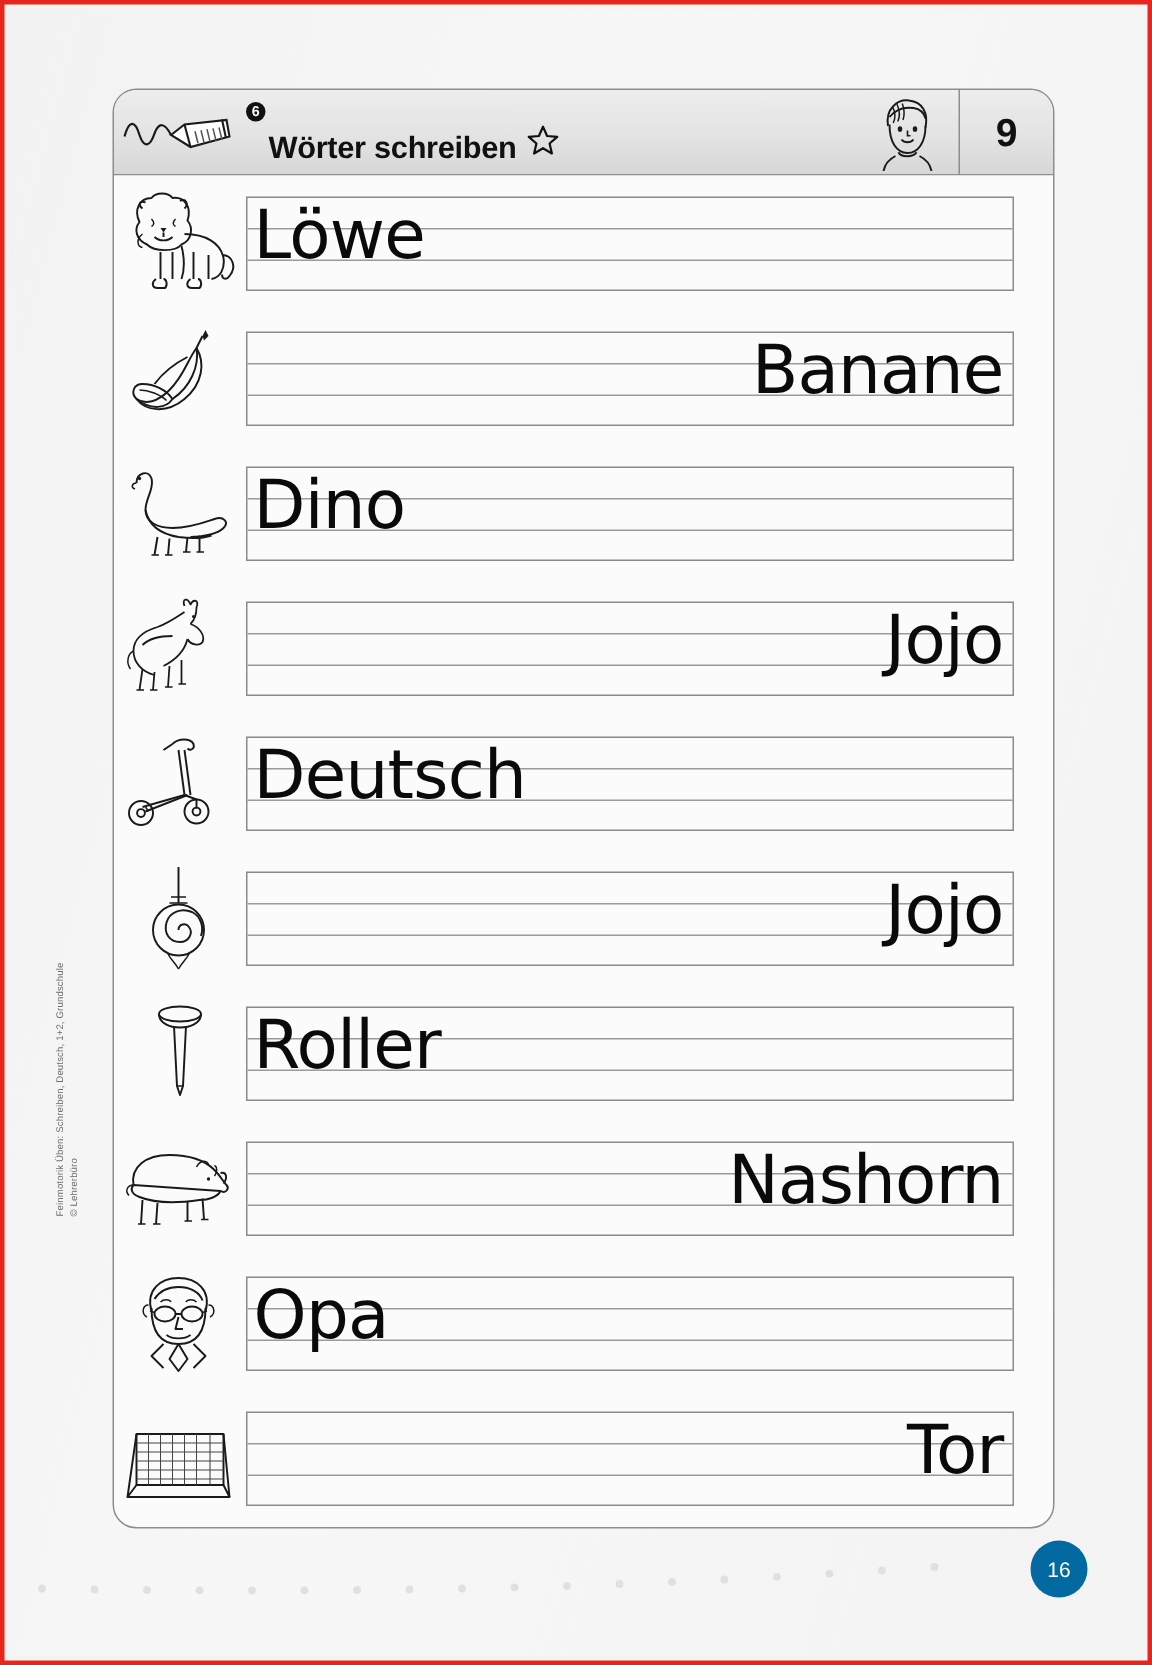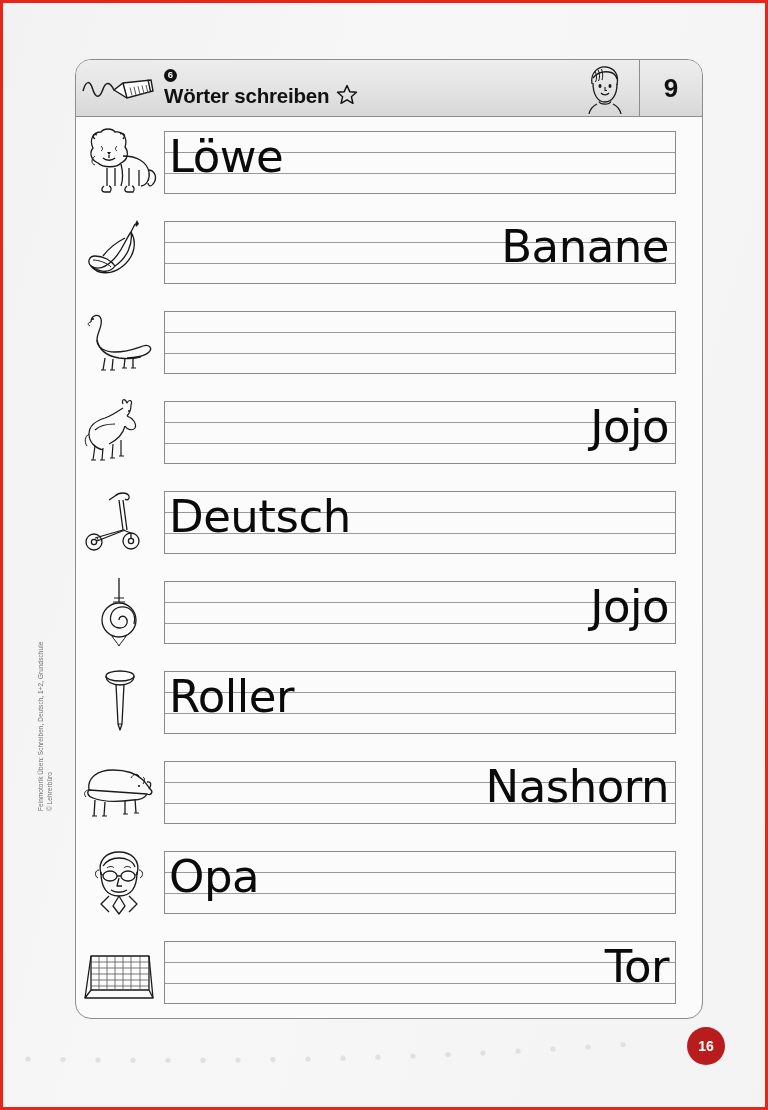--- a/index.html
+++ b/index.html
@@ -98,22 +98,23 @@
     border-radius: 50%;
     background: #111;
     color: #fff;
     font-size: 9.5px;
     font-weight: bold;
     line-height: 1;
     margin-bottom: 2px;
   }
   .hdr-title-row {
     display: flex;
-    align-items: center;
+    align-items: flex-end;
     gap: 7px;
+    margin-left: 15px;
   }
   .hdr-title {
     font-size: 20.5px;
     font-weight: bold;
     color: #111;
     letter-spacing: -.2px;
     line-height: 1;
   }
   .hdr-face {
     width: 70px;
@@ -205,27 +206,27 @@
     width: 700px;
     height: 40px;
   }
   #page-badge {
     position: absolute;
     right: 40px;
     bottom: 42px;
     width: 38px;
     height: 38px;
     border-radius: 50%;
-    background: #b91c1c;
+    background: #0369a1;
     display: flex;
     align-items: center;
     justify-content: center;
     color: #ffffff;
     font-size: 14px;
-    font-weight: bold;
+    font-weight: normal;
   }
 </style>
 </head>
 <body>
 
 <div id="page">
   <div id="paper-bg"></div>
 
   <div id="copyright-strip">
     <div class="cr-line">Feinmotorik Üben: Schreiben, Deutsch, 1+2, Grundschule</div>
@@ -355,20 +356,21 @@
               <path d="M26 52 L24 64 M34 53 L33 64 M46 52 L45 62 M54 51 L54 62"></path>
               <path d="M22 64 L27 64 M31 64 L36 64 M43 62 L48 62 M52 62 L57 62" stroke-width="1"></path>
               <circle cx="14" cy="13" r="1.1" fill="#1a1a1a" stroke="none"></circle>
               <path d="M12 16 C9 16, 8 19, 11 20" stroke-width="1"></path>
             </g>
           </svg>
         </div>
         <div class="write-box">
           <div class="guide g1"></div>
           <div class="guide g2"></div>
+          <div class="word align-left">Dino</div>
         </div>
       </div>
 
       <div class="ex-row">
         <div class="row-icon">
           <svg width="82" height="72" viewBox="0 0 82 72">
             <g fill="none" stroke="#1a1a1a" stroke-width="1.2" stroke-linejoin="round">
               <path d="M44 8 C42 3, 46 2, 48 7 C50 3, 54 4, 52 9 C52 14, 50 18, 48 20"></path>
               <path d="M48 20 C54 22, 58 28, 56 32 C54 35, 48 34, 46 30"></path>
               <path d="M44 12 C38 16, 32 20, 26 22 C16 25, 10 30, 10 38 C10 46, 16 52, 24 54"></path>

